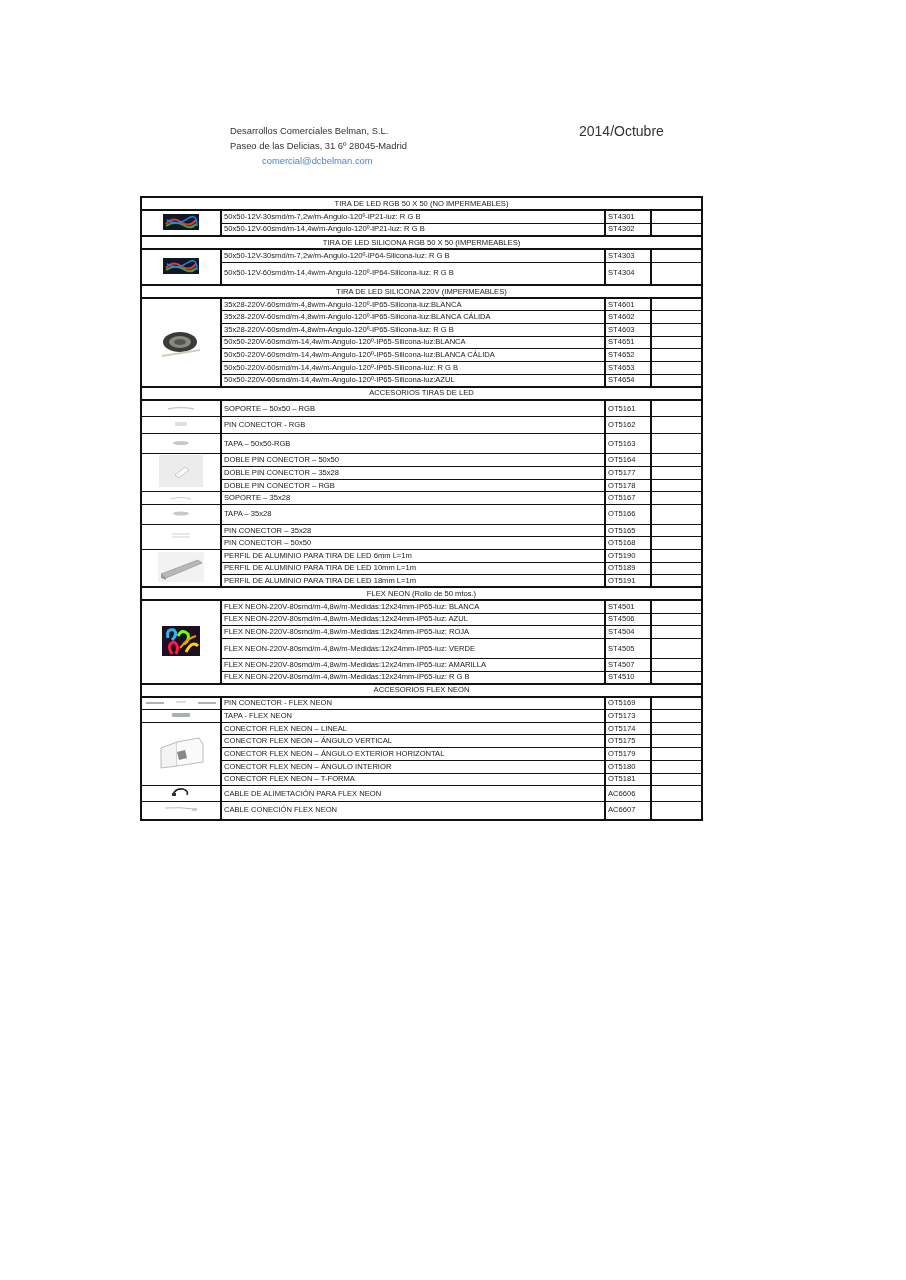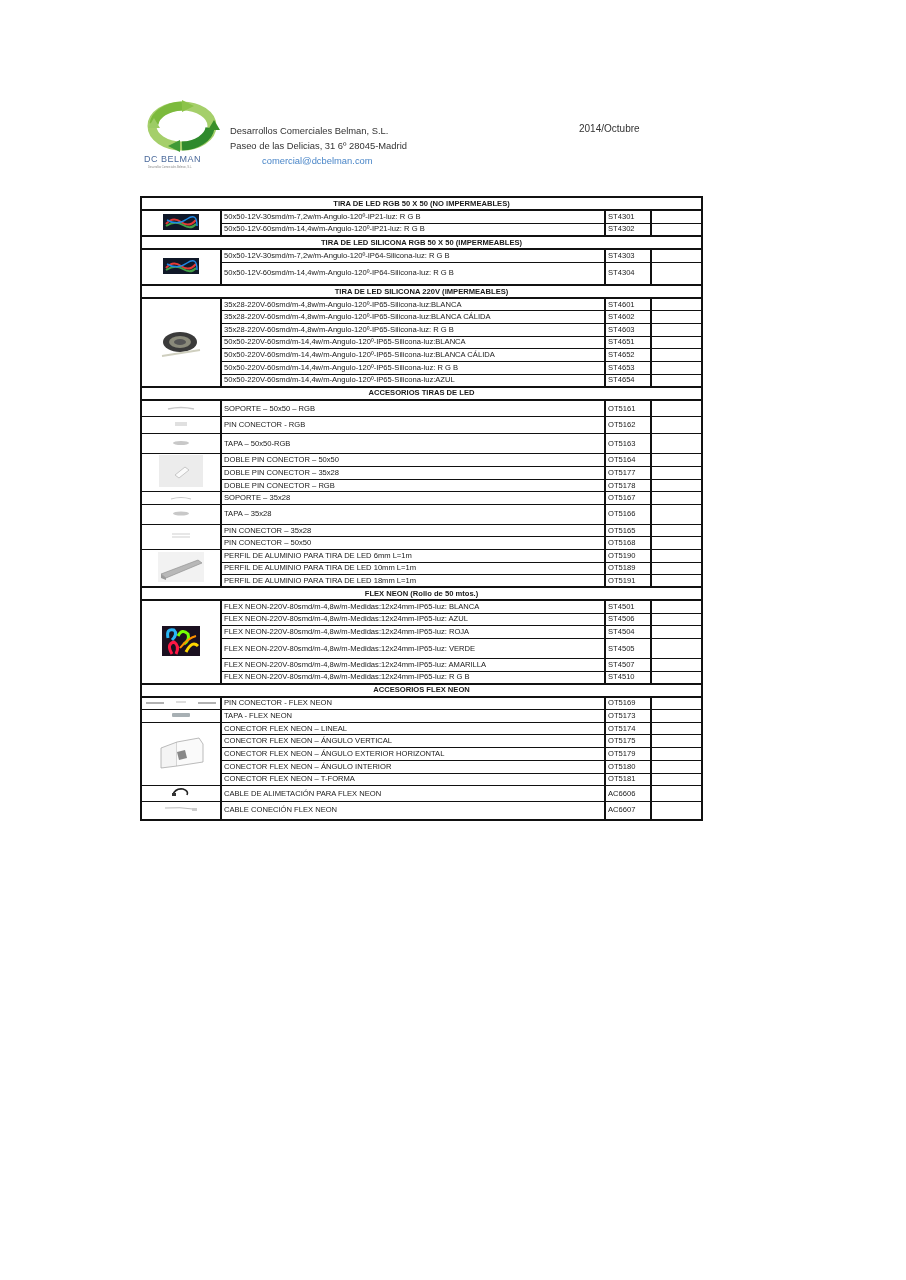--- a/index.html
+++ b/index.html
@@ -2,50 +2,37 @@
 <html><head>
 <meta charset="utf-8">
 <style>
   html, body { margin:0; padding:0; background:#ffffff; }
   body { width:906px; height:1280px; position:relative; overflow:hidden;
          font-family:"Liberation Sans", sans-serif; color:#1a1a1a; }
   .header { position:absolute; left:0; top:0; width:906px; height:190px; }
   .logo { position:absolute; left:142px; top:98px; width:80px; height:72px; }
   .company { position:absolute; left:230px; top:123px; font-size:9.4px; line-height:15px; color:#333; }
   .company .email { color:#4a86c8;margin-left:32px; }
-  .date { position:absolute; left:579px; top:123px; font-size:10px; color:#333; }
+  .date { position:absolute; left:579px; top:123px; font-size:14px; color:#333; }
 
   table.price { position:absolute; left:140px; top:196px; width:561px;
                 border-collapse:collapse; border:2px solid #111; table-layout:fixed; }
   table.price td { border:1px solid #111; padding:0 2px; font-size:7.6px; line-height:10px;
                    white-space:nowrap; overflow:hidden; vertical-align:middle; }
   td.img { border-right:2px solid #111 !important; text-align:center; padding:0; }
   td.code { border-left:2px solid #111 !important; border-right:2px solid #111 !important; }
-  td.sec { text-align:center; font-weight:bold; font-size:7.6px; border-top:2px solid #111 !important;
+  td.sec { text-align:center; font-weight:normal; font-size:7.6px; border-top:2px solid #111 !important;
            border-bottom:2px solid #111 !important;border-radius:6px; }
   col.c1 { width:80px; } col.c2 { width:384px; } col.c3 { width:46px; } col.c4 { width:51px; }
   .thumb { display:inline-block; }
 </style>
 </head>
 <body>
 
 <div class="header">
-  <div class="logo">
-    <svg width="80" height="72" viewBox="0 0 80 72">
-      <ellipse cx="40" cy="28" rx="30" ry="20" fill="none" stroke="#a5cf6a" stroke-width="9"></ellipse>
-      <path d="M12 26 A30 20 0 0 1 40 8" fill="none" stroke="#7cba3d" stroke-width="9"></path>
-      <path d="M68 30 A30 20 0 0 1 40 48" fill="none" stroke="#2f8a2c" stroke-width="9"></path>
-      <polygon points="40,2 52,8 40,14" fill="#8cc34a"></polygon>
-      <polygon points="72,22 78,32 66,32" fill="#3a8f2a"></polygon>
-      <polygon points="38,42 26,48 38,54" fill="#3f9a35"></polygon>
-      <polygon points="6,30 12,20 18,30" fill="#9ccc65"></polygon>
-      <text x="2" y="64" font-family="Liberation Sans, sans-serif" font-size="9" fill="#4b6a9b" letter-spacing="0.5">DC BELMAN</text>
-      <text x="6" y="70" font-family="Liberation Sans, sans-serif" font-size="2.6" fill="#888">Desarrollos Comerciales Belman, S.L.</text>
-    </svg>
-  </div>
   <div class="company">
     <div>Desarrollos Comerciales Belman, S.L.</div>
     <div>Paseo de las Delicias, 31 6º  28045-Madrid</div>
     <div class="email">comercial@dcbelman.com</div>
   </div>
   <div class="date">2014/Octubre</div>
 </div>
 
 <table class="price">
   <colgroup>

